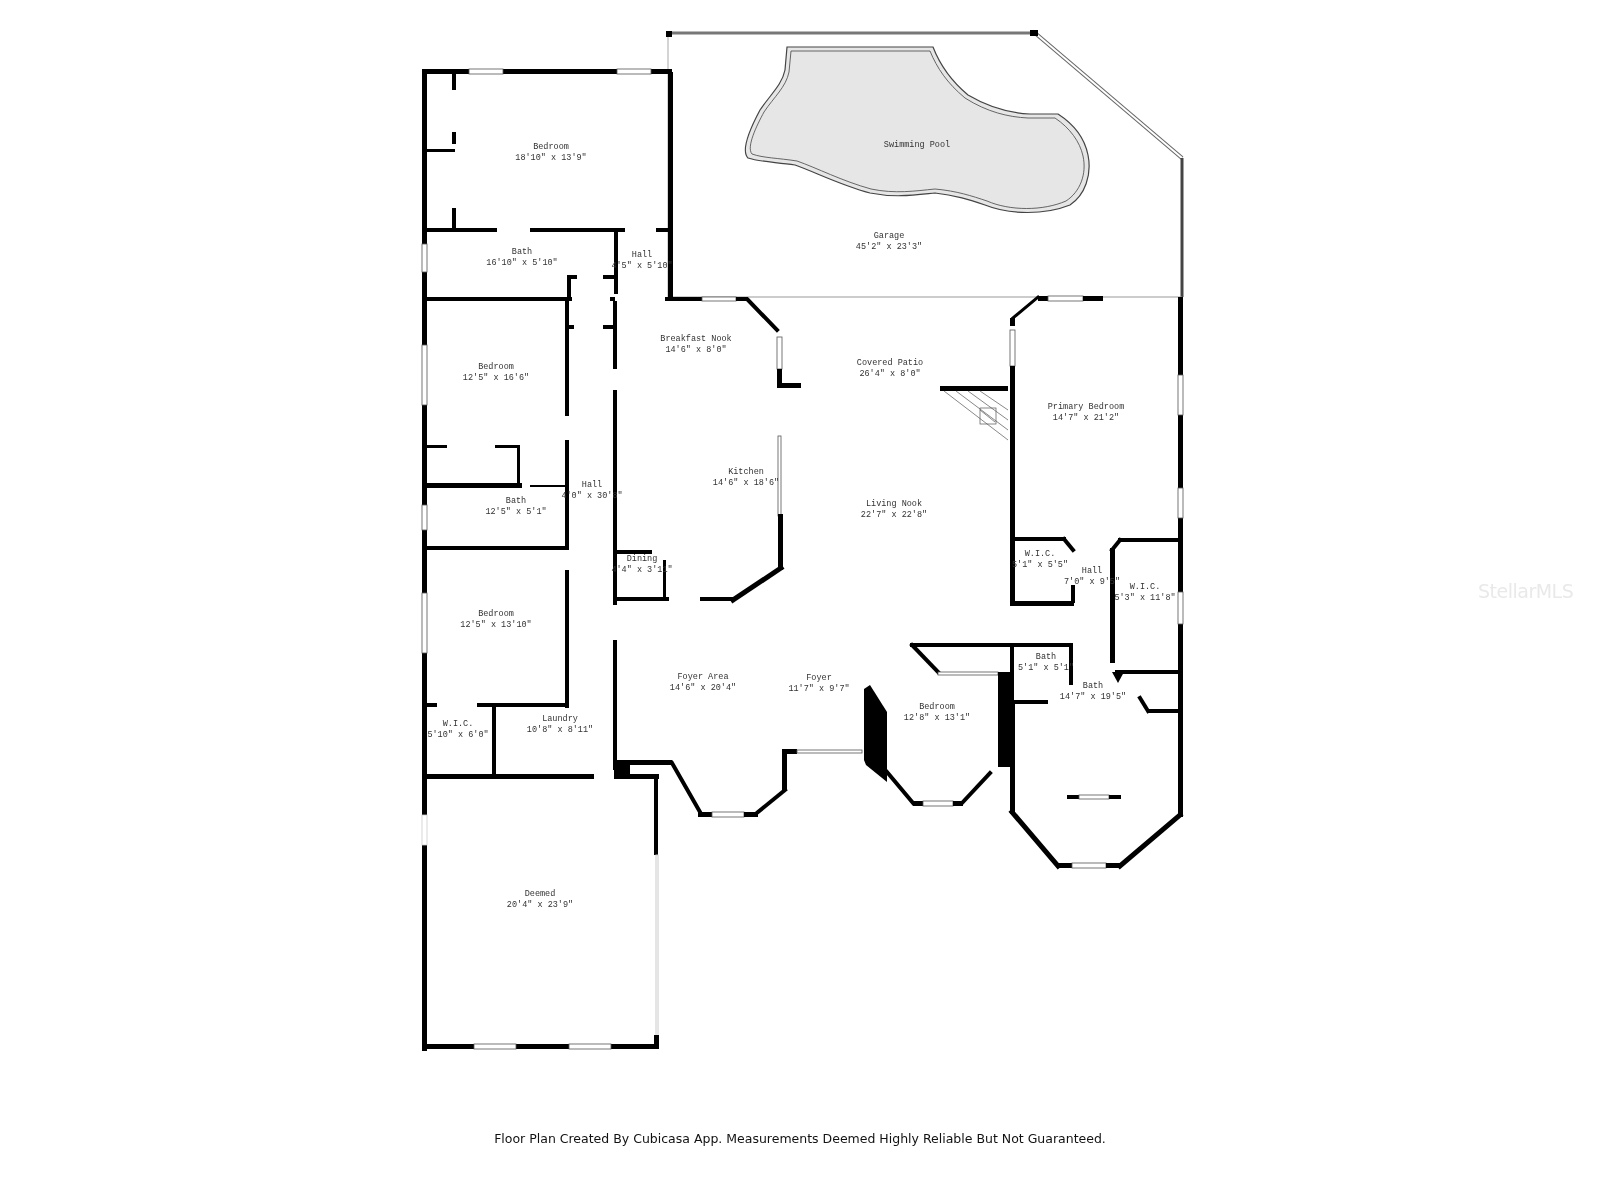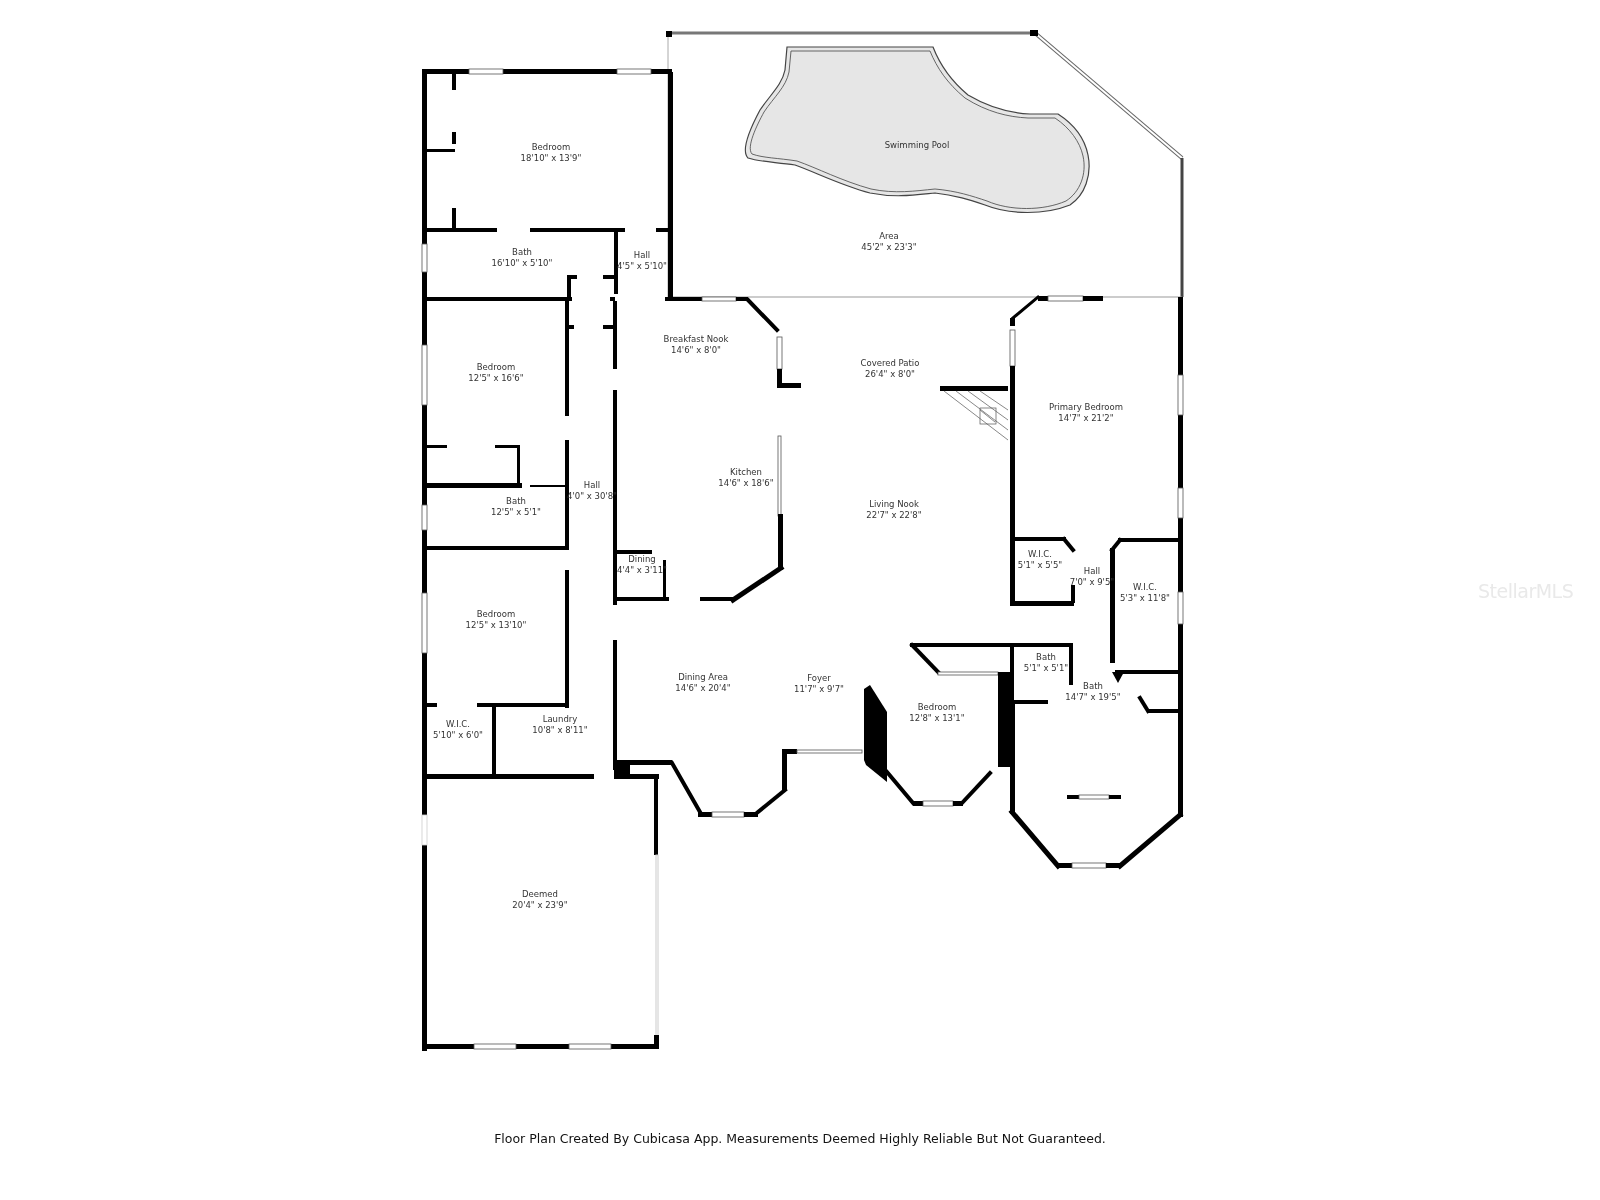--- a/index.html
+++ b/index.html
@@ -2,21 +2,21 @@
 <html><head>
 <meta charset="utf-8">
 <style>
   html, body { margin: 0; padding: 0; background: #ffffff; }
   body { width: 1600px; height: 1200px; position: relative; overflow: hidden; font-family: "DejaVu Sans", sans-serif; }
   #plan { position: absolute; left: 0; top: 0; width: 1600px; height: 1200px; }
   .wall { fill: #000; }
   .wl { stroke: #000; stroke-linecap: square; fill: none; }
   .win { fill: #fff; stroke: #555; stroke-width: 0.8; }
   .thin { stroke: #999; stroke-width: 1; fill: none; }
-  .room-label { position: absolute; transform: translateX(-50%); text-align: center; font-size: 8.5px; line-height: 11px; color: #333; white-space: nowrap; }
+  .room-label { position: absolute; transform: translateX(-50%); text-align: center; font-size: 8.5px; line-height: 11px; color: #333; white-space: nowrap; font-family: Liberation Mono, monospace; }
   .room-label span { display: block; }
   .footer { position: absolute; left: 0; width: 1600px; top: 1131px; text-align: center; font-size: 12.5px; color: #111; font-family: "DejaVu Sans", sans-serif; }
   .watermark { position: absolute; left: 1478px; top: 580px; font-size: 19px; color: #e9e9e9; letter-spacing: -0.5px; font-family: "DejaVu Sans", sans-serif; }
 </style>
 </head>
 <body>
 
 <svg id="plan" viewBox="0 0 1600 1200" xmlns="http://www.w3.org/2000/svg">
 
   <g>
@@ -195,21 +195,21 @@
 
 <div id="labels">
     <div class="room-label" style="left: 551px; top: 142px;">
       <span>Bedroom</span>
       <span>18'10" x 13'9"</span>
     </div>
     <div class="room-label" style="left: 917px; top: 140px;">
       <span>Swimming Pool</span>
     </div>
     <div class="room-label" style="left: 889px; top: 231px;">
-      <span>Area</span>
+      <span>Garage</span>
       <span>45'2" x 23'3"</span>
     </div>
     <div class="room-label" style="left: 522px; top: 247px;">
       <span>Bath</span>
       <span>16'10" x 5'10"</span>
     </div>
     <div class="room-label" style="left: 642px; top: 250px;">
       <span>Hall</span>
       <span>4'5" x 5'10"</span>
     </div>
@@ -263,21 +263,21 @@
     </div>
     <div class="room-label" style="left: 496px; top: 609px;">
       <span>Bedroom</span>
       <span>12'5" x 13'10"</span>
     </div>
     <div class="room-label" style="left: 1046px; top: 652px;">
       <span>Bath</span>
       <span>5'1" x 5'1"</span>
     </div>
     <div class="room-label" style="left: 703px; top: 672px;">
-      <span>Dining Area</span>
+      <span>Foyer Area</span>
       <span>14'6" x 20'4"</span>
     </div>
     <div class="room-label" style="left: 819px; top: 673px;">
       <span>Foyer</span>
       <span>11'7" x 9'7"</span>
     </div>
     <div class="room-label" style="left: 1093px; top: 681px;">
       <span>Bath</span>
       <span>14'7" x 19'5"</span>
     </div>

